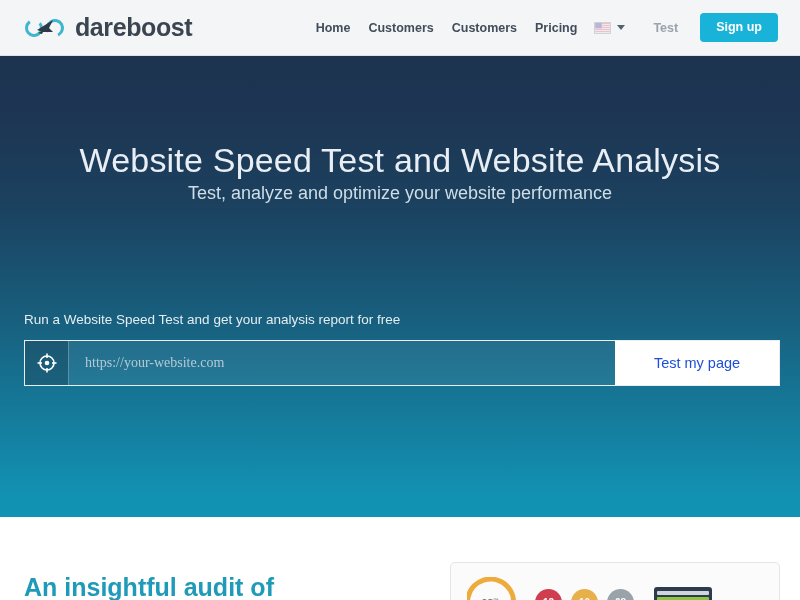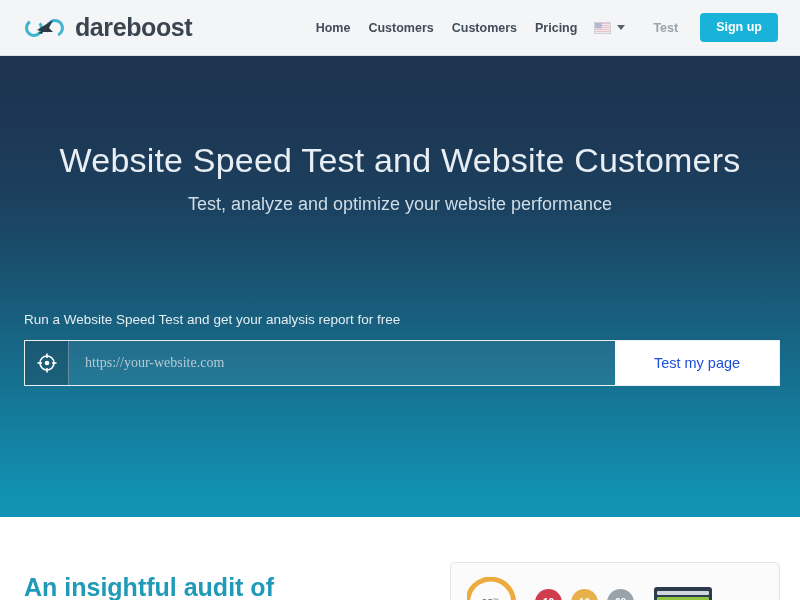--- a/index.html
+++ b/index.html
@@ -110,21 +110,21 @@
     font-weight: normal;
     letter-spacing: 0.2px;
     padding-top: 86px;
     line-height: 1.1;
   }
   .hero-sub {
     text-align: center;
     color: #cfdde6;
     font-size: 18px;
     font-weight: normal;
-    margin-top: 15px;
+    margin-top: 4px;
   }
 
   .form-zone {
     position: absolute;
     left: 24px;
     right: 20px;
     top: 256px;
   }
   .form-label {
     color: #e4edf2;
@@ -285,21 +285,21 @@
       <span class="caret-down"></span>
     </span>
 
     <a class="login-link">Test</a>
     <button class="signup-btn">Sign up</button>
   </nav>
 </header>
 
 <section class="hero">
 
-  <h1 class="hero-title">Website Speed Test and Website Customers</h1>
+  <h1 class="hero-title">Website Speed Test and Website Analysis</h1>
   <p class="hero-sub">Test, analyze and optimize your website performance</p>
 
   <div class="form-zone">
     <div class="form-label">Run a Website Speed Test and get your analysis report for free</div>
 
     <form class="test-form">
       <span class="url-icon-box">
         <svg class="target-icon" viewBox="0 0 20 20">
           <circle cx="10" cy="10" r="7" fill="none" stroke="#ffffff" stroke-width="1.6"></circle>
           <circle cx="10" cy="10" r="2.3" fill="#ffffff"></circle>

